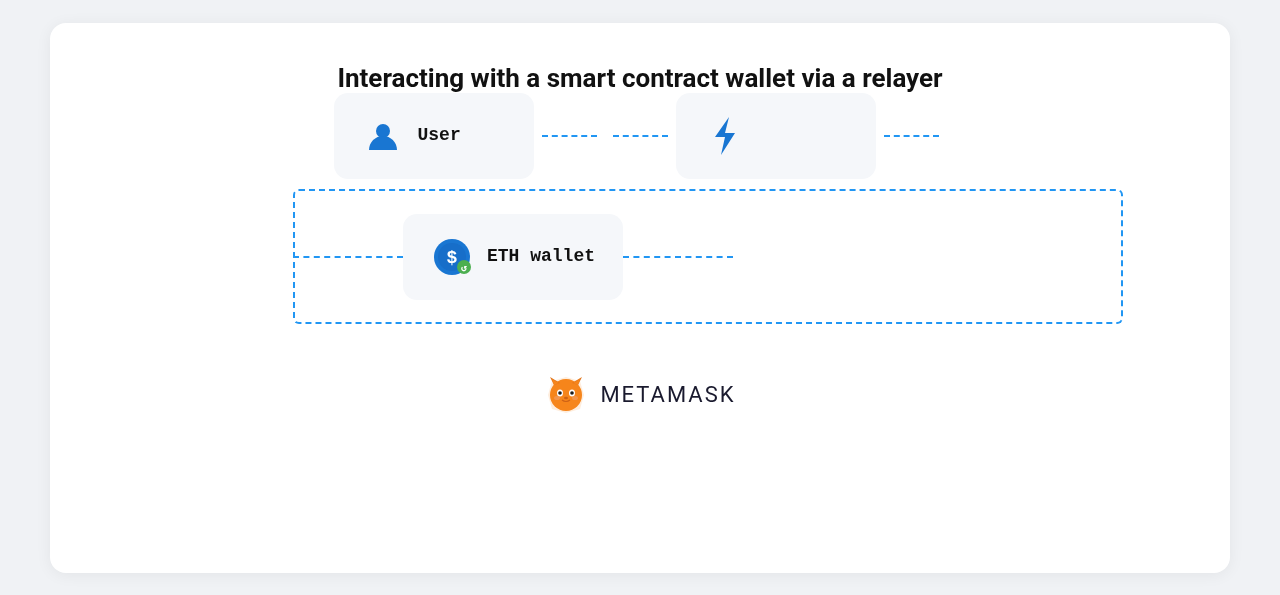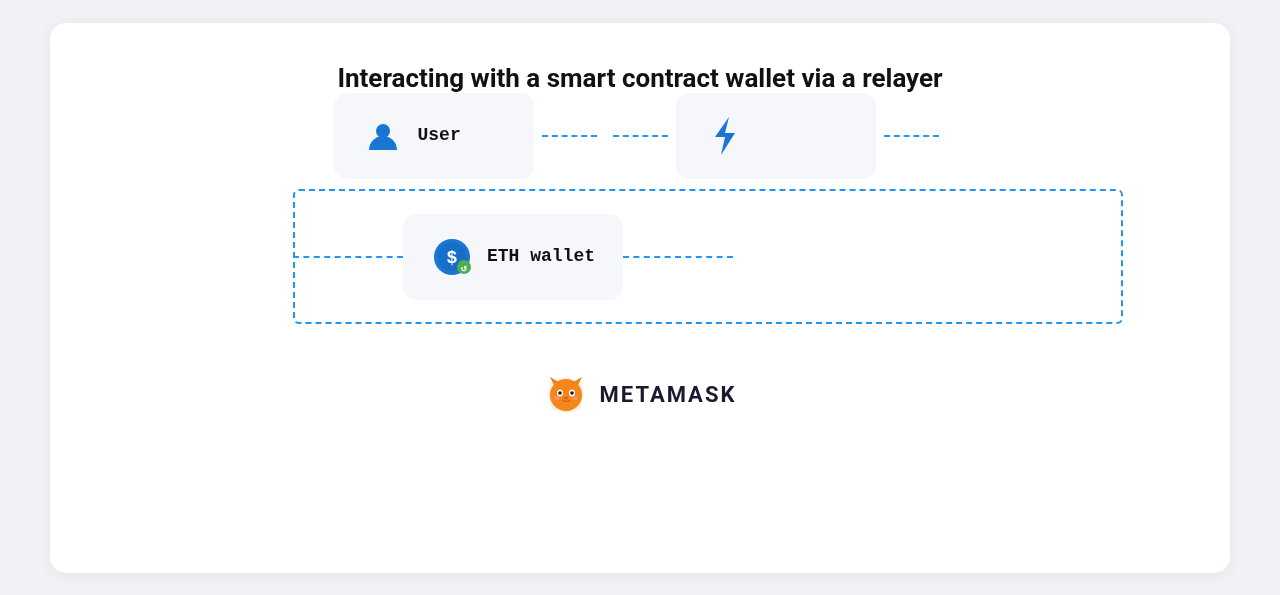--- a/index.html
+++ b/index.html
@@ -79,21 +79,21 @@
       margin-top: 48px;
     }
 
     .metamask-fox {
       width: 44px;
       height: 44px;
     }
 
     .metamask-label {
       font-size: 22px;
-      font-weight: 700;
+      font-weight: 400;
       letter-spacing: 2px;
       color: #1a1a2e;
     }
 
     
     .top-nodes-area {
       display: flex;
       align-items: center;
     }
 

